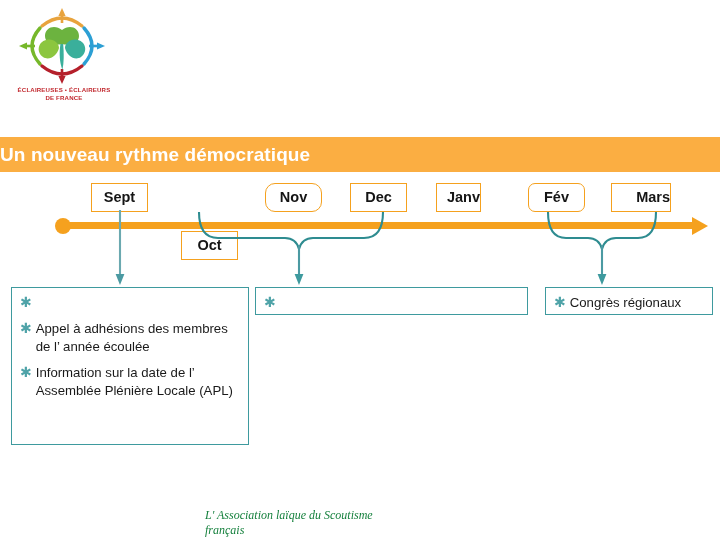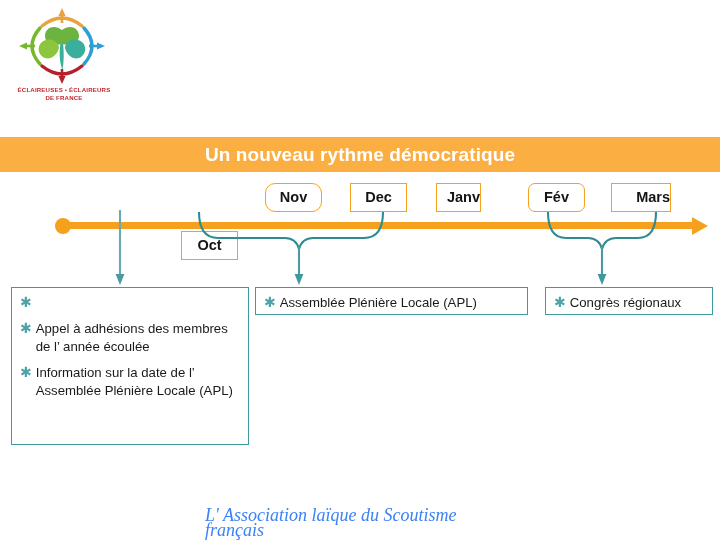--- a/index.html
+++ b/index.html
@@ -54,21 +54,21 @@
     height: 35px;
     background: #FBAE42;
   }
   .title-text {
     position: absolute;
     left: 0;
     top: 0;
     width: 720px;
     height: 35px;
     line-height: 35px;
-    text-align: center;
+    text-align: left;
     color: #ffffff;
     font-size: 19px;
     font-weight: bold;
     font-family: "Liberation Sans", sans-serif;
     letter-spacing: 0.1px;
   }
 
   
   .timeline-layer {
     position: absolute;
@@ -164,24 +164,24 @@
   }
   #box-2 .bullet-row, #box-3 .bullet-row { margin-bottom: 0; }
   #box-2 .bullet-text, #box-3 .bullet-text { white-space: nowrap; }
 
   
   .footer {
     position: absolute;
     left: 205px;
     top: 508px;
     width: 300px;
-    color: #3b82f6;
+    color: #15803d;
     font-family: "Liberation Serif", serif;
     font-style: italic;
-    font-size: 18px;
+    font-size: 12px;
     line-height: 15px;
   }
 </style>
 </head>
 <body>
 
 <div id="slide">
 
   <div class="logo-wrap">
     <svg class="logo-mark" viewBox="0 0 92 80">
@@ -217,20 +217,21 @@
 
   <div class="title-band">
     <div class="title-text">Un nouveau rythme démocratique</div>
   </div>
 
   <div class="timeline-layer">
     <div class="tl-dot"></div>
     <div class="tl-axis"></div>
     <div class="tl-arrow"></div>
 
+    <div class="month-box" style="left:91px;  width:57px;">Sept</div>
     <div class="month-box" style="left:181px; width:57px;margin-top:48px;">Oct</div>
     <div class="month-box" style="left:265px; width:57px;border-radius:10px;">Nov</div>
     <div class="month-box" style="left:350px; width:57px;">Dec</div>
     <div class="month-box" style="left:436px; width:45px;text-align:right;">Janv</div>
     <div class="month-box" style="left:528px; width:57px;border-radius:7px;">Fév</div>
     <div class="month-box" style="left:611px; width:60px;text-align:right;">Mars</div>
   </div>
 
   <svg class="connectors" viewBox="0 0 720 540">
 
@@ -268,21 +269,20 @@
     </div>
     <div class="bullet-row">
       <span class="bullet-star">✱</span>
       <span class="bullet-text">Information sur la date de l’ Assemblée Plénière Locale (APL)</span>
     </div>
   </div>
 
   <div class="content-box" id="box-2">
     <div class="bullet-row">
       <span class="bullet-star">✱</span>
-      <span class="bullet-text">Assemblée Plénière Locale (APL)</span>
     </div>
   </div>
 
   <div class="content-box" id="box-3">
     <div class="bullet-row">
       <span class="bullet-star">✱</span>
       <span class="bullet-text">Congrès régionaux</span>
     </div>
   </div>
 

